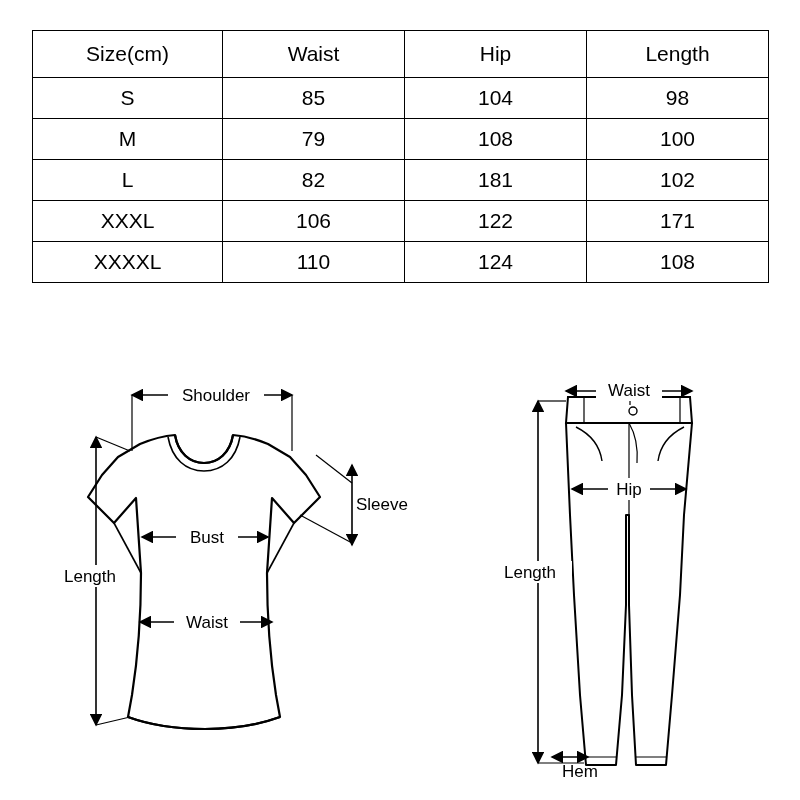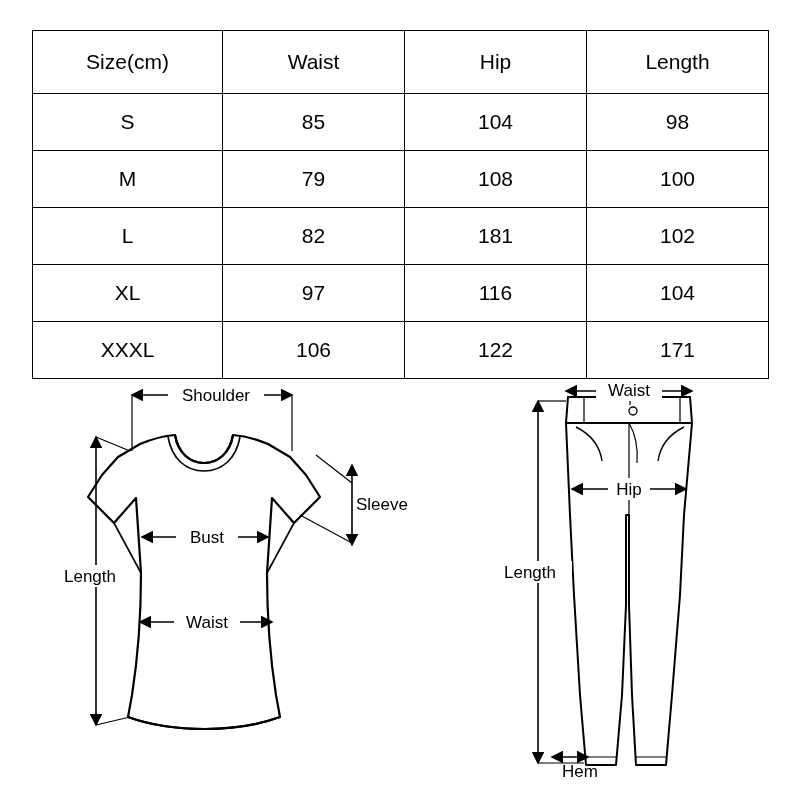--- a/index.html
+++ b/index.html
@@ -26,21 +26,21 @@
     left: 32px;
     top: 30px;
     width: 736px;
     border-collapse: collapse;
     table-layout: fixed;
   }
   .size-table td, .size-table th {
     border: 1px solid #000000;
     text-align: center;
     font-weight: normal;
-    padding: 8px;
+    padding: 0;
     height: 40px;
     font-size: 21px;
     line-height: 40px;
     color: #000;
   }
   .size-table thead th {
     height: 46px;
     line-height: 46px;
     font-size: 21px;
   }
@@ -99,30 +99,30 @@
         <td>108</td>
         <td>100</td>
       </tr>
       <tr>
         <td>L</td>
         <td>82</td>
         <td>181</td>
         <td>102</td>
       </tr>
       <tr>
-        <td>XL</td>
-        <td>97</td>
-        <td>116</td>
-        <td>104</td>
-      </tr>
-      <tr>
         <td>XXXL</td>
         <td>106</td>
         <td>122</td>
         <td>171</td>
+      </tr>
+      <tr>
+        <td>XXXXL</td>
+        <td>110</td>
+        <td>124</td>
+        <td>108</td>
       </tr>
     </tbody>
   </table>
 
   <div class="diagrams">
     <svg class="diagram-svg" width="800" height="435" viewBox="0 0 800 435" xmlns="http://www.w3.org/2000/svg">
       <defs>
         <marker id="arrH" markerWidth="8" markerHeight="8" refX="7" refY="4" orient="auto">
           <path d="M0,0 L8,4 L0,8 z" fill="#000"></path>
         </marker>

